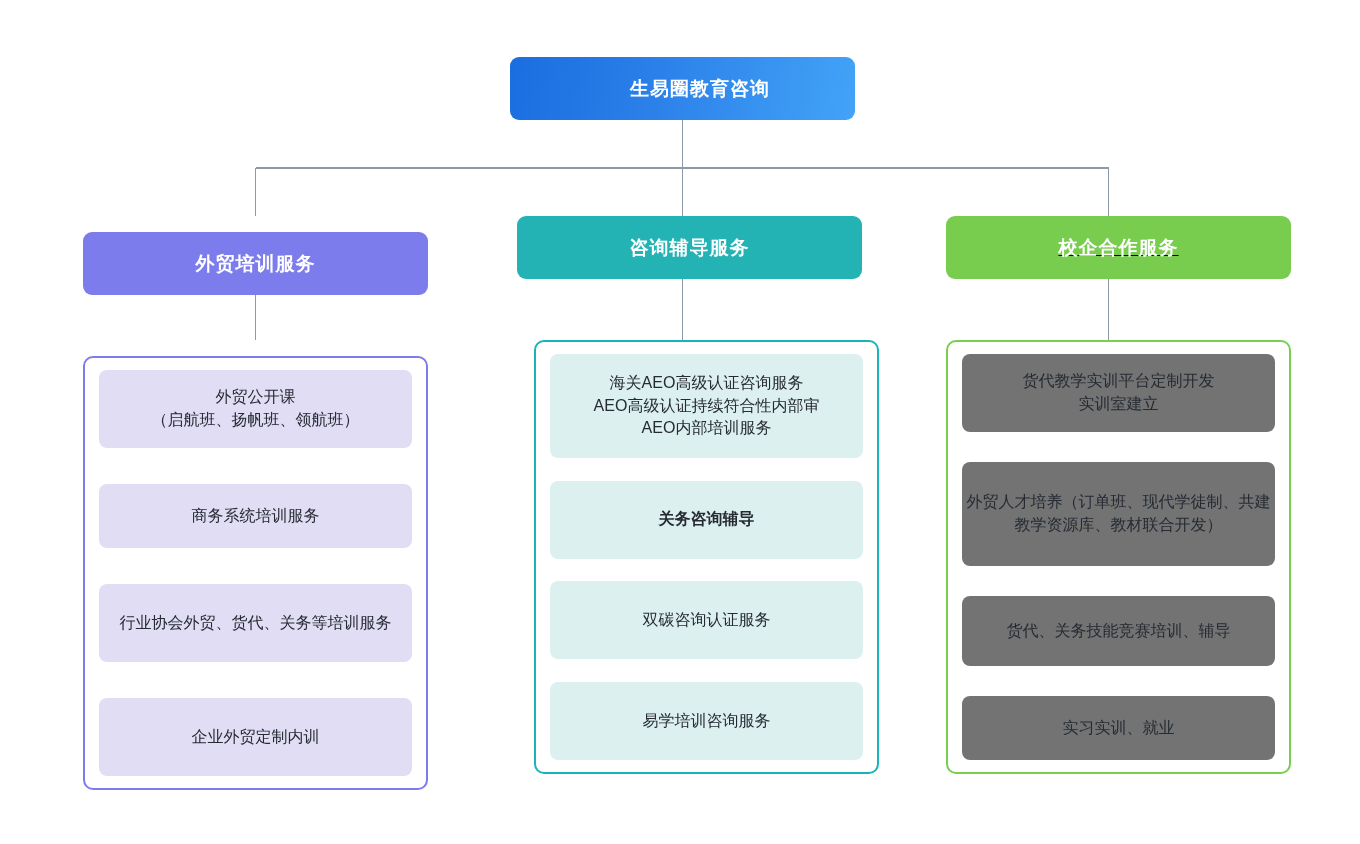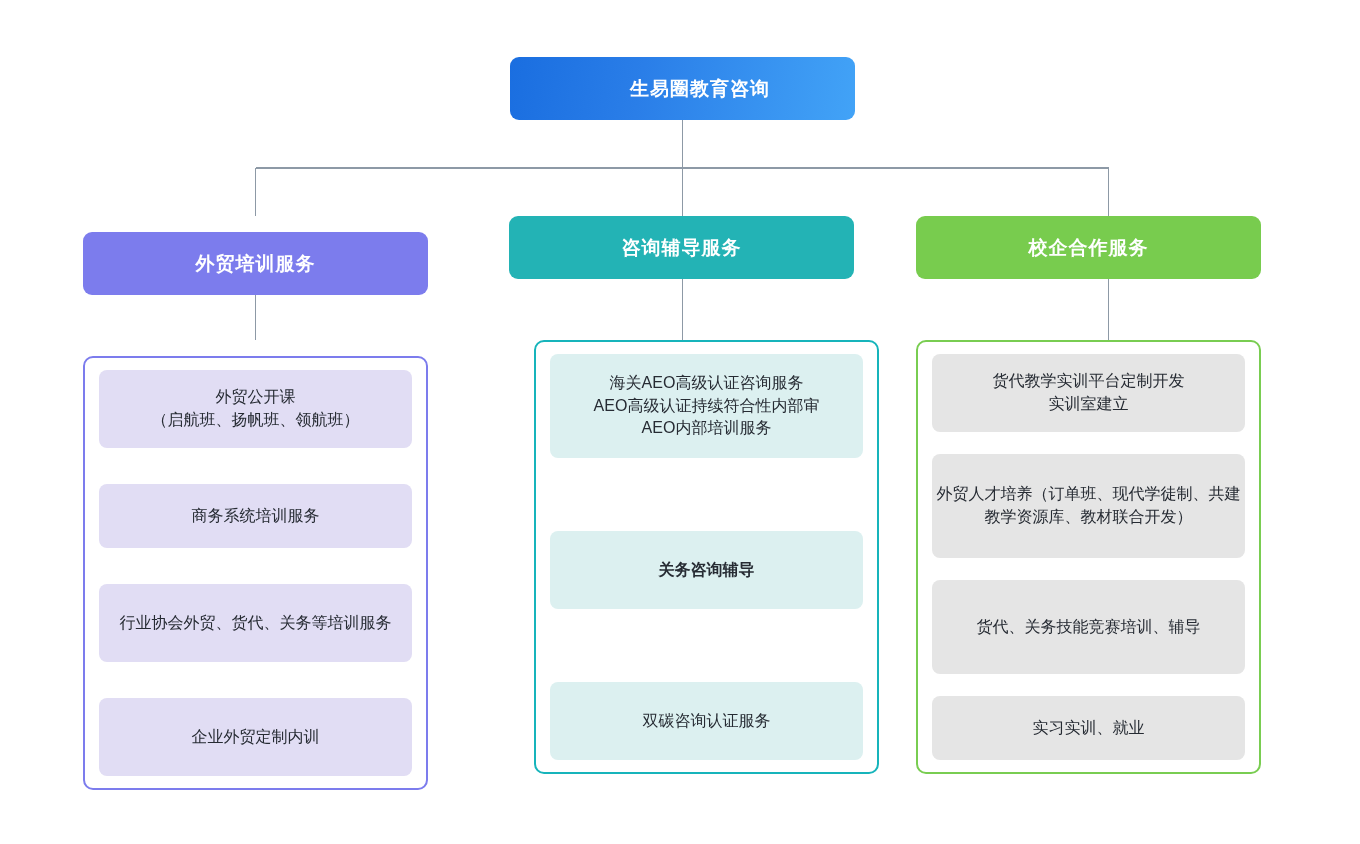--- a/index.html
+++ b/index.html
@@ -54,21 +54,21 @@
   }
 
   
   .branch {
     position: absolute;
     top: 216px;
     width: 345px;
   }
   .branch-1 { left: 83px; margin-top: 16px;  }
   .branch-2 { left: 509px; }
-  .branch-3 { left: 916px; }
+  .branch-3 { left: 946px; text-decoration: underline; }
 
   .branch-header {
     width: 345px;
     height: 63px;
     border-radius: 9px;
     display: flex;
     align-items: center;
     justify-content: center;
     box-sizing: border-box;
   }
@@ -107,43 +107,43 @@
     line-height: 1.42;
     white-space: pre-line;
   }
 
   
   .branch-1 .branch-header { background: #7c7ced; }
   .branch-1 .branch-body   { border-color: #7c7ced; }
   .branch-1 .item          { background: #e1ddf4; }
 
   
-  .branch-2 .branch-header { background: #23b3b5; }
+  .branch-2 .branch-header { background: #23b3b5; margin-left: 8px; }
   .branch-2 .branch-body   { border-color: #16b4bb; margin-left: 25px; }
   .branch-2 .item          { background: #dcf0f0; }
 
   
   .branch-3 .branch-header { background: #78cc4e; }
   .branch-3 .branch-body   { border-color: #79cd51; }
-  .branch-3 .item          { background: #e5e5e5; }
+  .branch-3 .item          { background: #737373; }
 
   
   .branch-1 .item-0 { height: 78px; }
   .branch-1 .item-1 { height: 64px; }
   .branch-1 .item-2 { height: 78px; }
   .branch-1 .item-3 { height: 78px; }
 
   .branch-2 .item-0 { height: 104px; }
   .branch-2 .item-1 { height: 78px; font-weight: bold; }
   .branch-2 .item-2 { height: 78px; }
   .branch-2 .item-3 { height: 78px; }
 
   .branch-3 .item-0 { height: 78px; }
   .branch-3 .item-1 { height: 104px; }
-  .branch-3 .item-2 { height: 94px; }
+  .branch-3 .item-2 { height: 70px; }
   .branch-3 .item-3 { height: 64px; }
 </style>
 </head>
 <body>
 
 <div class="canvas">
 
   <svg class="connectors" viewBox="0 0 1360 844" width="1360" height="844" aria-hidden="true">
     <g stroke="#8d99a6" stroke-width="1.6" fill="none" shape-rendering="crispEdges">
 
@@ -181,20 +181,21 @@
   <div class="branch branch-2">
     <div class="branch-header">
       <span class="branch-title">咨询辅导服务</span>
     </div>
     <div class="branch-body">
       <div class="item item-0">海关AEO高级认证咨询服务
 AEO高级认证持续符合性内部审
 AEO内部培训服务</div>
       <div class="item item-1">关务咨询辅导</div>
       <div class="item item-2">双碳咨询认证服务</div>
+      <div class="item item-3">易学培训咨询服务</div>
     </div>
   </div>
 
   <div class="branch branch-3">
     <div class="branch-header">
       <span class="branch-title">校企合作服务</span>
     </div>
     <div class="branch-body">
       <div class="item item-0">货代教学实训平台定制开发
 实训室建立</div>

